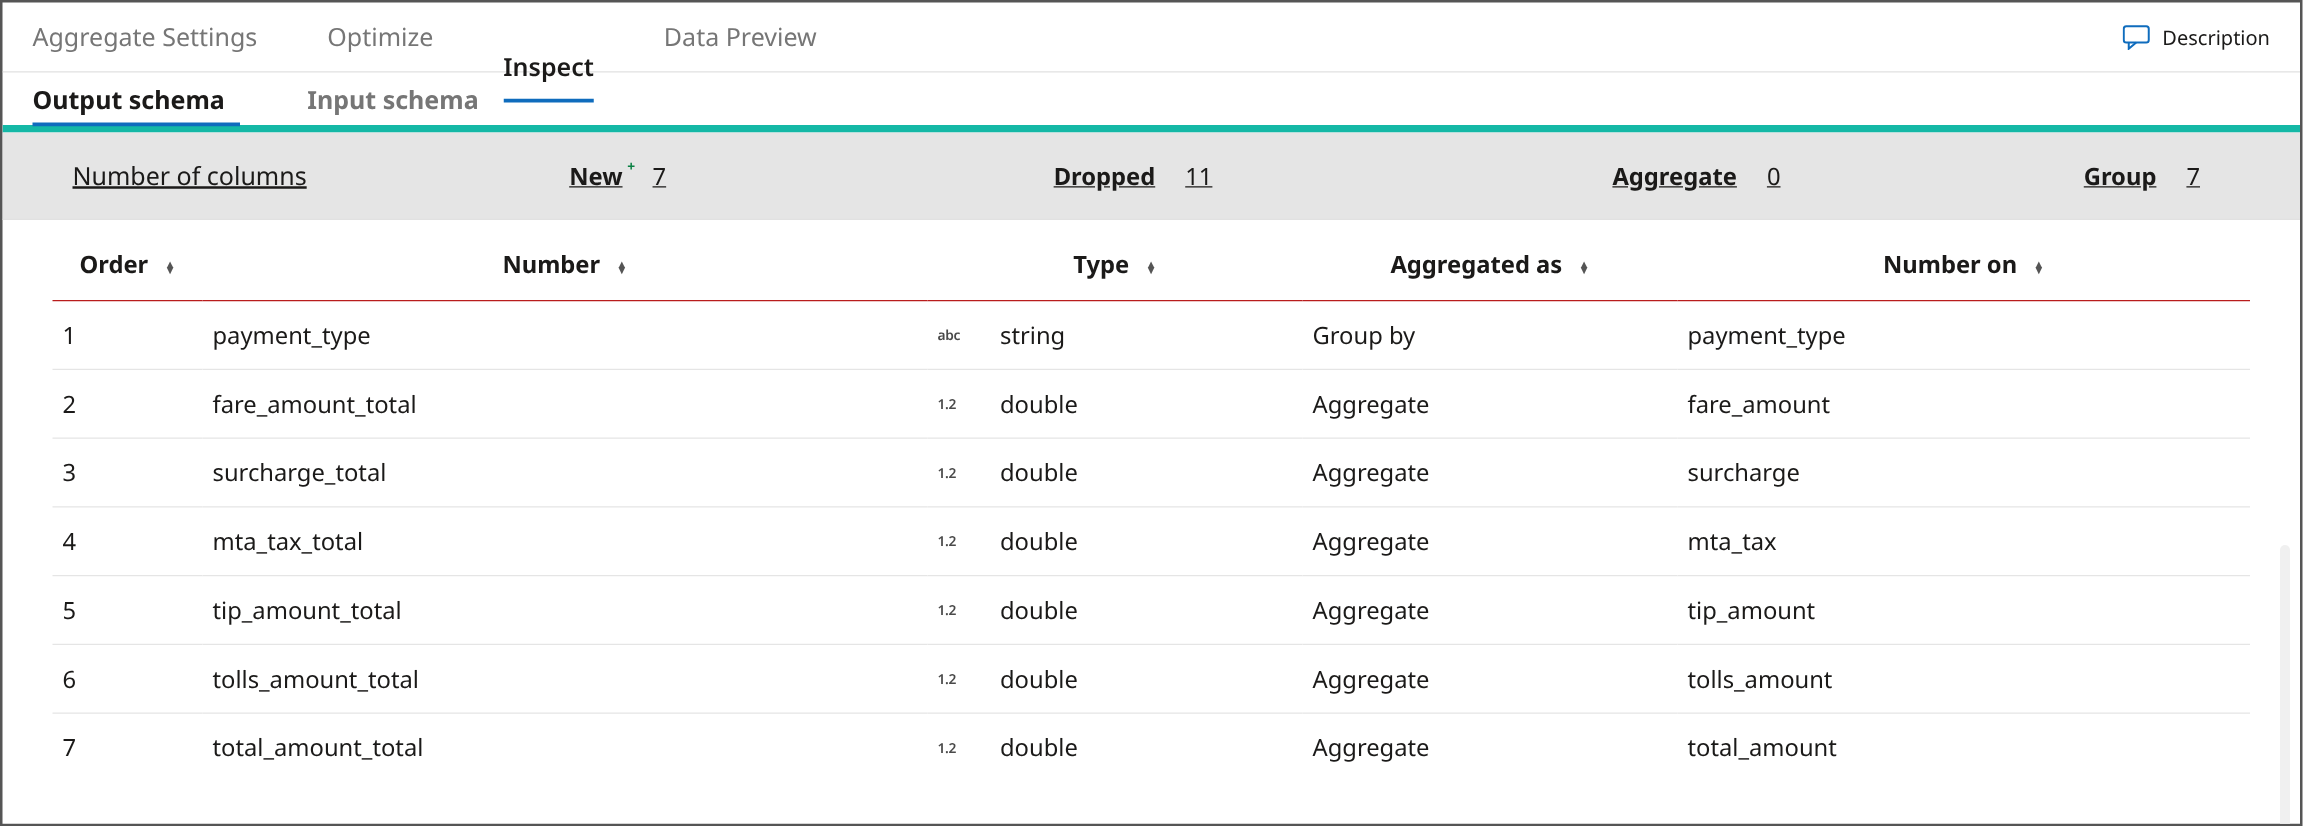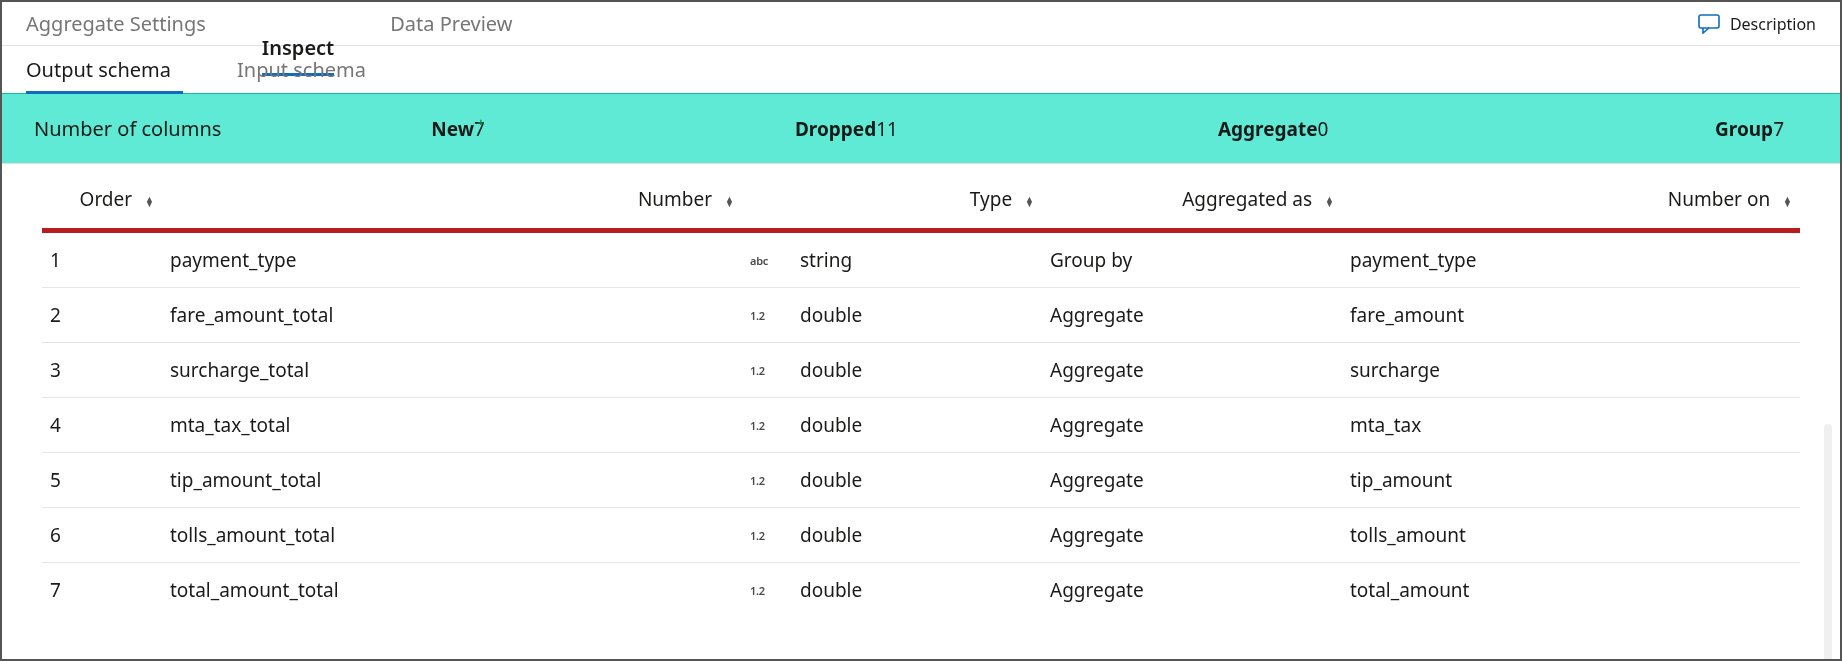--- a/index.html
+++ b/index.html
@@ -13,21 +13,21 @@
     border: 2px solid #555;
     overflow: hidden;
   }
 
   
   .top-tabs {
     display: flex;
     align-items: center;
     padding: 0 24px;
     border-bottom: 1px solid #e1e1e1;
-    height: 44px;
+    height: 56px;
   }
   .top-tabs .tab {
     padding: 0 28px 0 0;
     margin-right: 28px;
     height: 56px;
     display: flex;
     align-items: center;
     color: #767676;
     cursor: pointer;
     position: relative;
@@ -55,22 +55,23 @@
     color: #1b1a19;
     cursor: pointer;
     font-size: 16px;
   }
   .desc-link svg { stroke: #0f6cbd; }
 
   
   .sub-tabs {
     display: flex;
     padding: 0 24px;
-    border-bottom: 1px solid #14b8a6;
+    border-bottom: 6px solid #14b8a6;
     height: 48px;
+    font-weight: bold;
   }
   .sub-tabs .tab {
     padding: 0 12px 0 0;
     margin-right: 54px;
     display: flex;
     align-items: center;
     color: #767676;
     cursor: pointer;
     position: relative;
     font-size: 20px;
@@ -85,33 +86,34 @@
     bottom: -1px;
     width: 100%;
     height: 3px;
     background: #0f6cbd;
   }
 
   
   .stats-bar {
     display: flex;
     align-items: center;
-    padding: 0 32px;
+    padding: 0 56px;
     height: 70px;
     border-bottom: 1px solid #e1e1e1;
-    background: #5eead4;
+    background: #e5e5e5;
+    text-decoration: underline;
   }
   .stats-bar .label {
     font-size: 20px;
     color: #1b1a19;
   }
   .stats-bar .stat {
     display: flex;
     align-items: flex-end;
-    gap: 0;
+    gap: 24px;
     font-size: 19px;
   }
   .stats-bar .stat b { font-weight: 700; position: relative; }
   .stats-bar .plus {
     position: absolute;
     top: -2px;
     right: -10px;
     font-size: 11px;
     color: #0a8043;
     font-weight: 700;
@@ -123,26 +125,26 @@
 
   
   .table-wrap {
     padding: 8px 40px 0 40px;
   }
   table {
     width: 100%;
     border-collapse: collapse;
   }
   thead th {
-    text-align: right;
-    font-weight: 400;
+    text-align: center;
+    font-weight: 700;
     font-size: 19px;
     color: #1b1a19;
     padding: 14px 8px 16px 8px;
-    border-bottom: 5px solid #b91c1c;
+    border-bottom: 1px solid #b91c1c;
     white-space: nowrap;
   }
   thead th.sortable { cursor: pointer; }
   .sort-caret {
     display: inline-flex;
     flex-direction: column;
     line-height: 5px;
     margin-left: 8px;
     font-size: 9px;
     color: #555;
@@ -180,20 +182,21 @@
     height: 340px;
     background: #f0f0f0;
     border-radius: 4px;
   }
 </style>
 </head>
 <body>
 
 <div class="top-tabs">
   <div class="tab">Aggregate Settings</div>
+  <div class="tab">Optimize</div>
   <div class="tab active">Inspect</div>
   <div class="tab">Data Preview</div>
   <div class="spacer"></div>
   <div class="desc-link">
     <svg width="22" height="20" viewBox="0 0 22 20" fill="none" stroke-width="1.6">
       <rect x="1" y="1" width="20" height="13" rx="2"></rect>
       <path d="M5 14 L5 19 L11 14"></path>
     </svg>
     <span>Description</span>
   </div>

